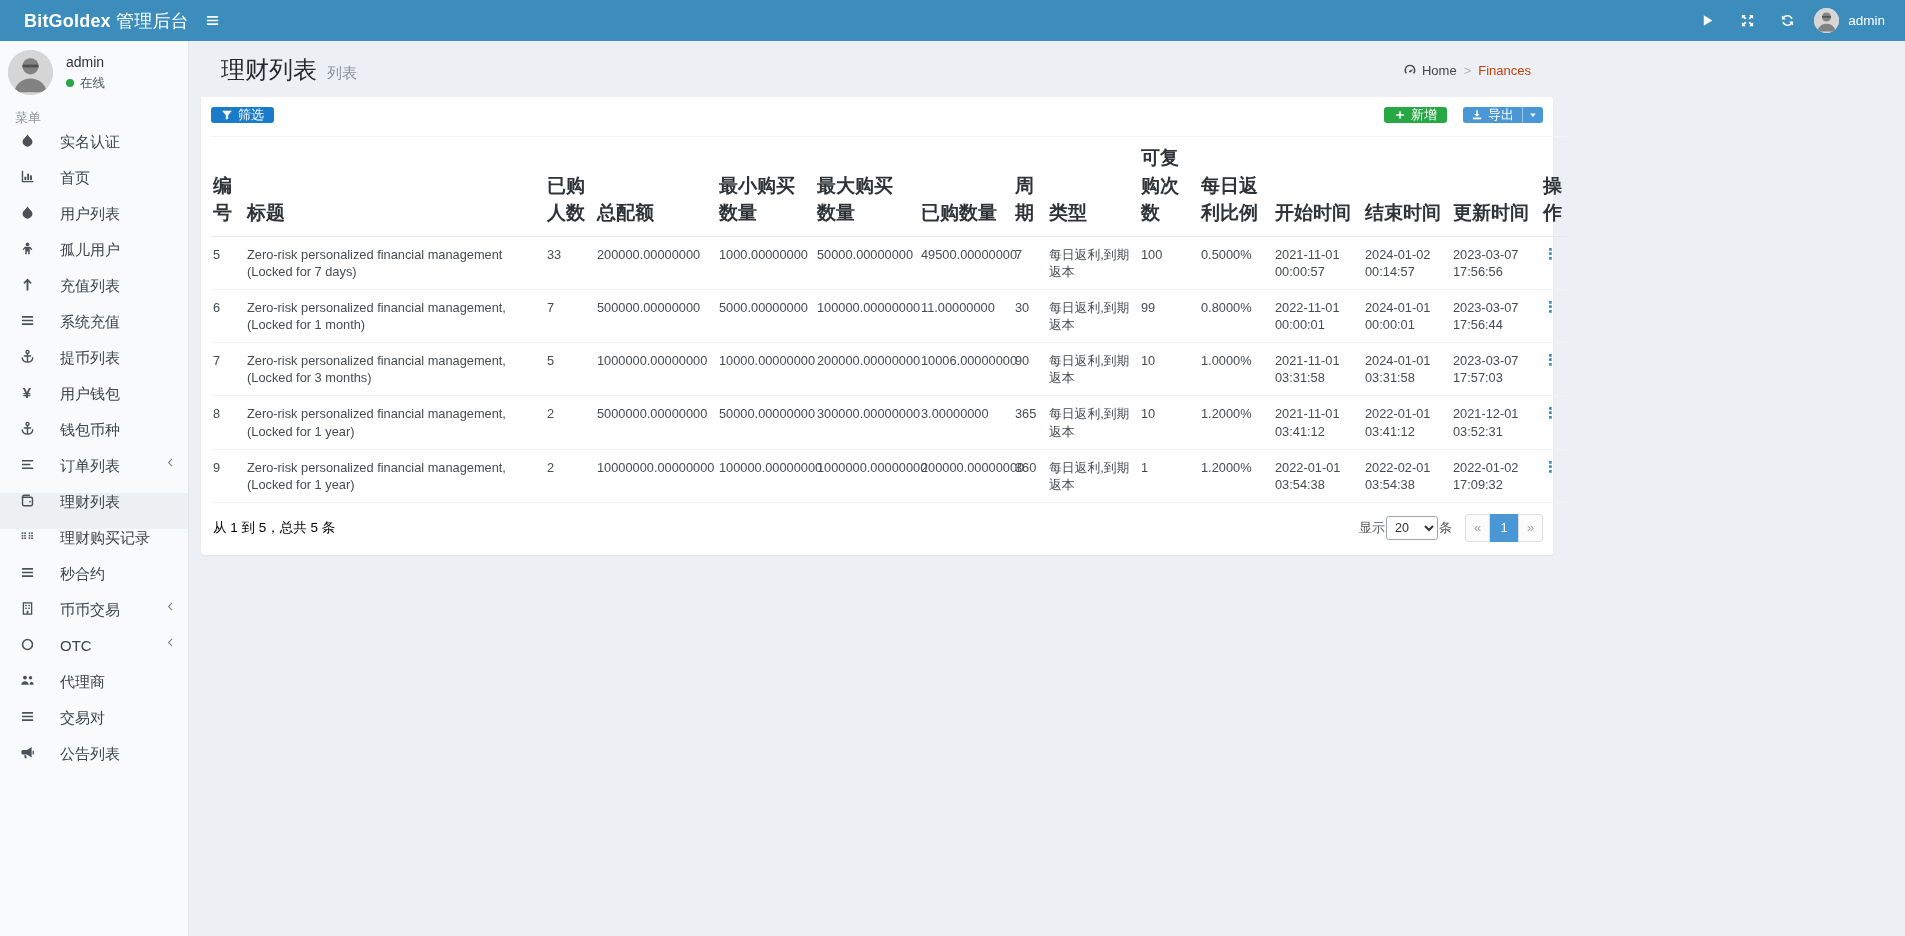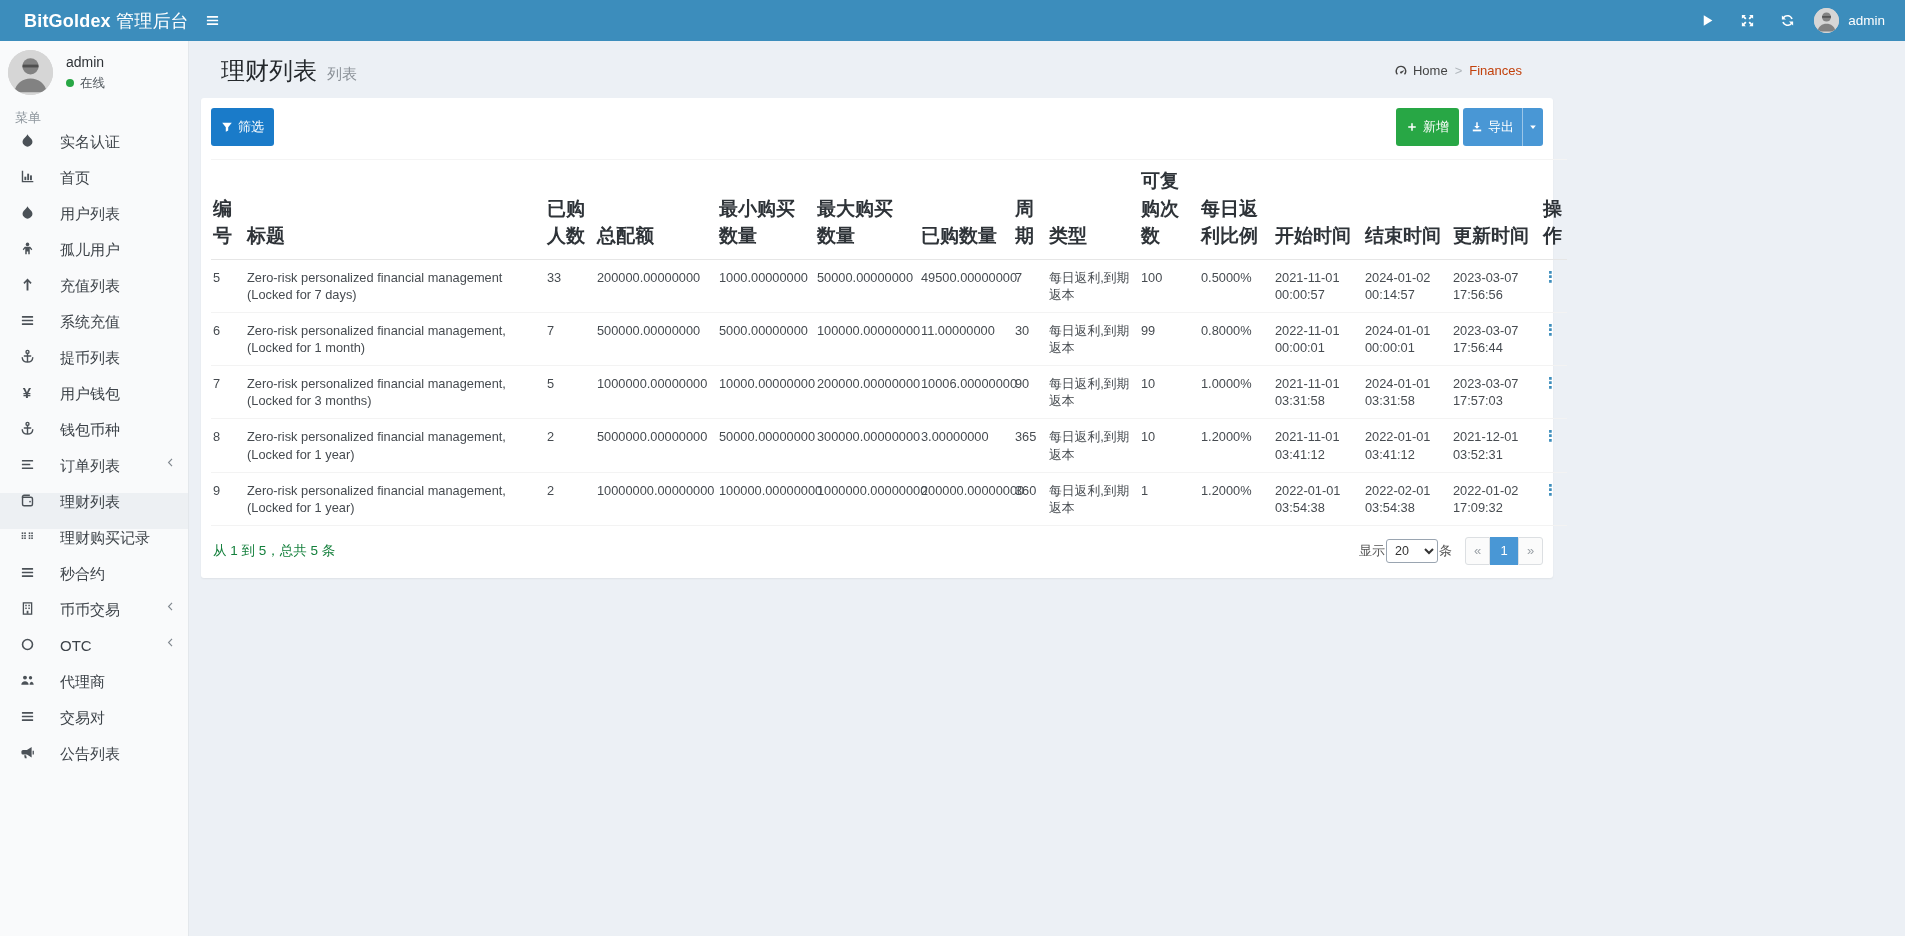--- a/index.html
+++ b/index.html
@@ -46,44 +46,44 @@
   .page-title{margin:0;font-size:24px;font-weight:500;color:#25292d;display:flex;align-items:baseline;gap:10px}
   .page-sub{font-size:15px;color:#8a9097;font-weight:normal}
   .breadcrumb{display:flex;align-items:center;gap:7px;font-size:13px;color:#444}
   .bc-home{display:flex;align-items:center;gap:5px;cursor:pointer}
   .bc-home svg{width:14px;height:14px}
   .bc-sep{color:#b0b6bb}
   .bc-current{color:#c2410c}
   .box{margin-left:12px;width:1352px;box-sizing:border-box;background:#fff;border-radius:3px;
     padding:10px 10px 13px;box-shadow:0 1px 2px rgba(0,0,0,.06)}
   .box-toolbar{display:flex;justify-content:space-between;align-items:center;margin-bottom:13px}
-  .btn{display:inline-flex;align-items:center;gap:5px;height:38px;padding:0 10px;border:none;border-radius:3px;
+  .btn{display:inline-flex;align-items:center;gap:5px;height:16px;padding:0 10px;border:none;border-radius:3px;
     color:#fff;font-size:13px;font-family:inherit;cursor:pointer}
   .btn svg{width:12px;height:12px}
   .btn-filter{background:var(--btn-filter,#1a7bc9)}
   .btn-add{background:var(--btn-add,#28a745)}
-  .toolbar-right{display:flex;gap:4px}
+  .toolbar-right{display:flex;gap:16px}
   .btn-split{display:inline-flex}
   .btn-export{background:var(--btn-export,#4997d5);border-radius:3px 0 0 3px;padding:8px 8px}
   .btn-export-caret{background:var(--btn-export,#4997d5);border-radius:0 3px 3px 0;padding:0 5px;
     border-left:1px solid rgba(255,255,255,.45)}
   .btn-export-caret svg{width:10px;height:10px}
   
   .data-table{width:100%;border-collapse:collapse;table-layout:fixed;border-top:1px solid #f4f4f4}
   .data-table th{font-size:19px;color:#2e3338;font-weight:bold;text-align:left;vertical-align:bottom;
     padding:7px 8px 9px 2px;border-bottom:1px solid #e6e6e6;line-height:1.45}
   .data-table td{font-size:12.8px;color:#464b50;vertical-align:top;padding:9px 8px 9px 2px;
     border-bottom:1px solid #f3f3f3;line-height:1.34}
   .cell-date{white-space:pre-line}
   .td-num{white-space:nowrap}
   .action-btn{background:none;border:none;color:var(--action-icon,#3c8dbc);font-size:15px;font-weight:bold;
     cursor:pointer;padding:0;line-height:1.1;font-family:inherit}
   
   .box-footer{display:flex;justify-content:space-between;align-items:center;padding-top:11px}
-  .summary{font-size:13.5px;color:#15803d;padding-left:2px}
+  .summary{font-size:13.5px;color:#000000;padding-left:2px}
   .pager-area{display:flex;align-items:center;gap:1px;font-size:13px;color:#555}
   .page-size{height:24px;font-size:12.5px;border:1px solid #9aa5b1;border-radius:3px;background:#fff;color:#333;
     padding:0 2px 0 4px;font-family:inherit;width:52px}
   .pager{list-style:none;display:flex;margin:0 0 0 12px;padding:0}
   .pg{min-width:23px;height:26px;line-height:26px;text-align:center;font-size:13px;border:1px solid #dcdfe2;
     background:#fbfbfb;color:#9aa0a6;cursor:pointer;box-sizing:content-box}
   .pg.prev{border-radius:3px 0 0 3px}
   .pg.next{border-radius:0 3px 3px 0}
   .pg.active{background:var(--pager-active,#4997d5);border-color:var(--pager-active,#4997d5);color:#fff;min-width:26px}
 </style>
@@ -358,21 +358,21 @@
       </li>
     </ul>
 </aside>
 
 <main class="content-wrapper">
   <div class="content-header">
     <h1 class="page-title">
       <span>理财列表</span>
       <span class="page-sub">列表</span>
     </h1>
-    <ol class="breadcrumb" style="list-style:none;margin:9px;padding:0">
+    <ol class="breadcrumb" style="list-style:none;margin:0;padding:0">
       <li class="bc-home">
         <span style="display: inline-flex; align-items: center;">
             <svg viewBox="0 0 16 16" xmlns="http://www.w3.org/2000/svg" fill="currentColor">
               <path d="M8 2a6.2 6.2 0 0 0-4.7 10.3l1.2-1A4.7 4.7 0 1 1 12.7 8c0 1.3-.5 2.4-1.3 3.3l1.2 1A6.2 6.2 0 0 0 8 2z"></path>
               <path d="M7.1 8.9a1.3 1.3 0 0 0 1.8 1.8l3.3-3.9z"></path>
             </svg>
           </span>
         <span>Home</span>
       </li>
       <li class="bc-sep">&gt;</li>

